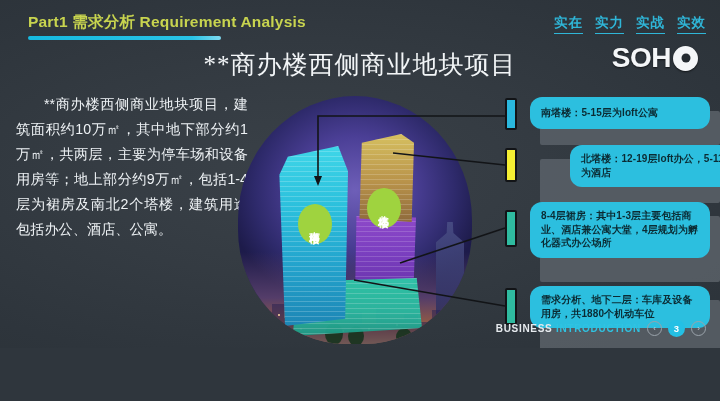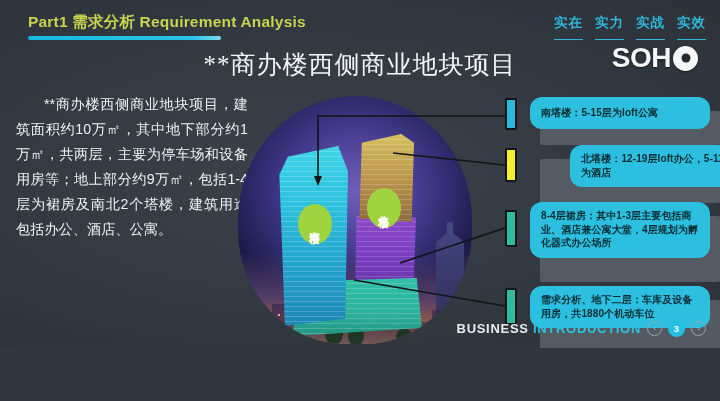--- a/index.html
+++ b/index.html
@@ -29,21 +29,21 @@
     background: linear-gradient(to right, #16b9e0 0%, #29c3e6 85%, #7fd9ef 100%);
     border-radius: 2px;
   }
   #slogan {
     position: absolute; right: 14px; top: 14px;
     display: flex; gap: 12px;
   }
   #slogan .word {
     font-size: 13.5px; font-weight: bold; color: #2fb6d8;
     border-bottom: 1.2px solid #2fb6d8;
-    padding-bottom: 7px;
+    padding-bottom: 1px;
     letter-spacing: 1px;
   }
 
   
   #logo-wrap {
     position: absolute; right: 22px; top: 42px;
     display: flex; align-items: center; gap: 1px;
   }
   #logo-text {
     font-size: 28px; font-weight: bold; color: #f4f6f8;
@@ -209,21 +209,21 @@
   #callout-3 { left: 530px; top: 202px; }
   #callout-3 .shadow { height: 66px; }
   #callout-4 { left: 530px; top: 286px; }
   #callout-4 .shadow { height: 52px; }
 
   
   #footer {
     position: absolute; right: 14px; bottom: 11px;
     display: flex; align-items: center; gap: 6px;
   }
-  #footer-label { font-size: 13px; letter-spacing: .7px; }
+  #footer-label { font-size: 10px; letter-spacing: .7px; }
   #footer-label .w1 { color: #e6eaee; font-weight: 600; }
   #footer-label .w2 { color: #2fc3e2; font-weight: 600; }
   .navbtn {
     width: 15px; height: 15px; border-radius: 50%;
     border: 1px solid #9aa3ab; color: #c8cfd5;
     font-size: 8px; display: flex; align-items: center; justify-content: center;
   }
   #page-num {
     width: 17px; height: 17px; border-radius: 50%;
     background: #24c0e4; color: #ffffff;

